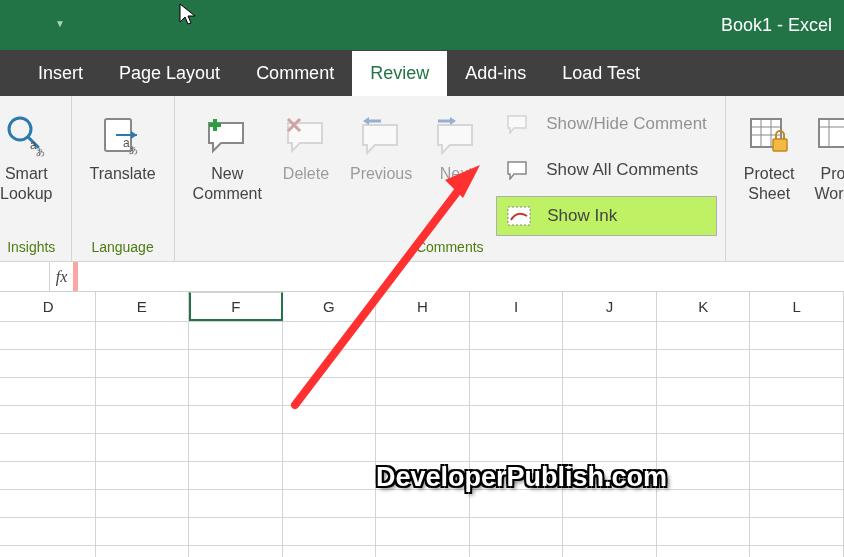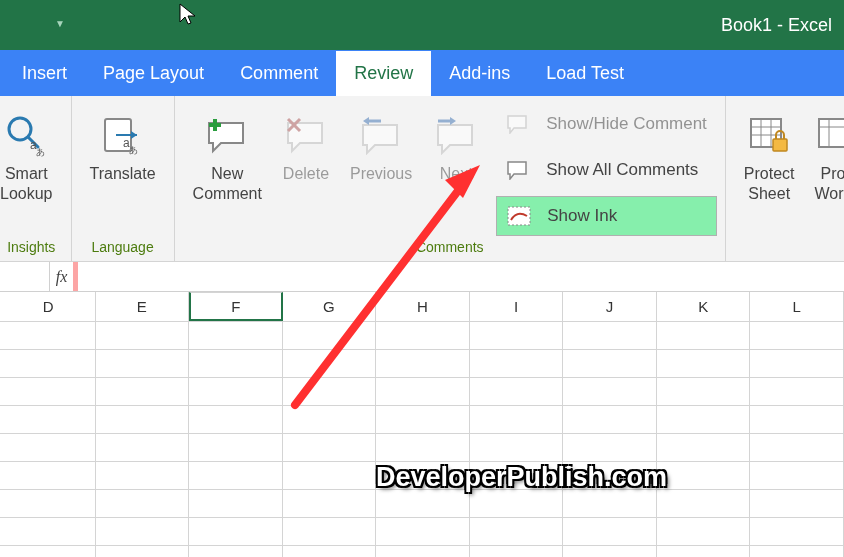--- a/index.html
+++ b/index.html
@@ -2,38 +2,38 @@
 <html><head>
 <meta charset="utf-8">
 <style>
 * { margin: 0; padding: 0; box-sizing: border-box; font-family: 'Segoe UI', Tahoma, sans-serif; }
 body { width: 844px; height: 557px; overflow: hidden; background: #fff; position: relative; }
 
 .title-bar { background: #227447; height: 50px; display: flex; align-items: center; justify-content: flex-end; padding: 0 12px; color: #fff; position: relative; }
 .title-text { font-size: 18px; font-weight: 300; }
 .qat-dropdown { position: absolute; left: 55px; top: 18px; color: #a8d5bc; font-size: 10px; }
 
-.tab-bar { background: #3b82f6; height: 46px; display: flex; align-items: flex-end; padding-left: 4px; }
+.tab-bar { background: #404040; height: 46px; display: flex; align-items: flex-end; padding-left: 20px; }
 .tab { padding: 12px 18px 12px 18px; color: #fff; font-size: 18px; cursor: pointer; font-weight: 300; }
 .tab.active { background: #fff; color: #227447; }
 
 .ribbon { background: #f3f3f3; height: 166px; display: flex; border-bottom: 1px solid #d4d4d4; }
 .ribbon-group { display: flex; flex-direction: column; align-items: center; padding: 6px 8px 2px 8px; border-right: 1px solid #d4d4d4; }
 .ribbon-group-content { display: flex; flex: 1; align-items: flex-start; }
 .ribbon-group-label { font-size: 14px; color: #4d7c0f; padding-bottom: 4px; }
 
 .big-button { display: flex; flex-direction: column; align-items: center; justify-content: flex-start; padding: 4px 10px 0 10px; cursor: pointer; text-align: center; min-width: 60px; }
 .big-button.disabled { opacity: 0.5; cursor: default; }
 .big-button .icon-area { height: 58px; display: flex; align-items: center; justify-content: center; }
 .big-button .btn-label { font-size: 16px; color: #444; line-height: 1.25; white-space: pre-line; }
 
 .stack-buttons { display: flex; flex-direction: column; gap: 6px; padding-left: 6px; padding-top: 2px; }
 .inline-button { display: flex; align-items: center; gap: 16px; padding: 6px 10px; cursor: pointer; font-size: 17px; color: #444; height: 40px; }
 .inline-button.disabled { opacity: 0.55; cursor: default; }
-.inline-button.selected { border: 1px solid #b0b0b0; background: #86efac; }
+.inline-button.selected { border: 1px solid #b0b0b0; background: #bef264; }
 
 .formula-bar { display: flex; height: 30px; border-bottom: 1px solid #d0d0d0; }
 .name-box { width: 50px; border-right: 1px solid #d0d0d0; display: flex; align-items: center; justify-content: center; }
 .fx-btn { width: 28px; border-right: 5px solid #fca5a5; display: flex; align-items: center; justify-content: center; font-style: italic; font-family: 'Times New Roman', serif; color: #404040; font-size: 16px; }
 .formula-input { flex: 1; padding: 0 6px; background: #fff; }
 
 .grid { display: flex; flex-direction: column; }
 .col-headers { display: flex; height: 30px; background: #fff; border-bottom: 1px solid #d4d4d4; }
 .row-header-spacer { width: 2px; }
 .col-header { width: 96px; border-right: 1px solid #d4d4d4; display: flex; align-items: center; justify-content: center; font-size: 15px; color: #333; background: #fff; }

